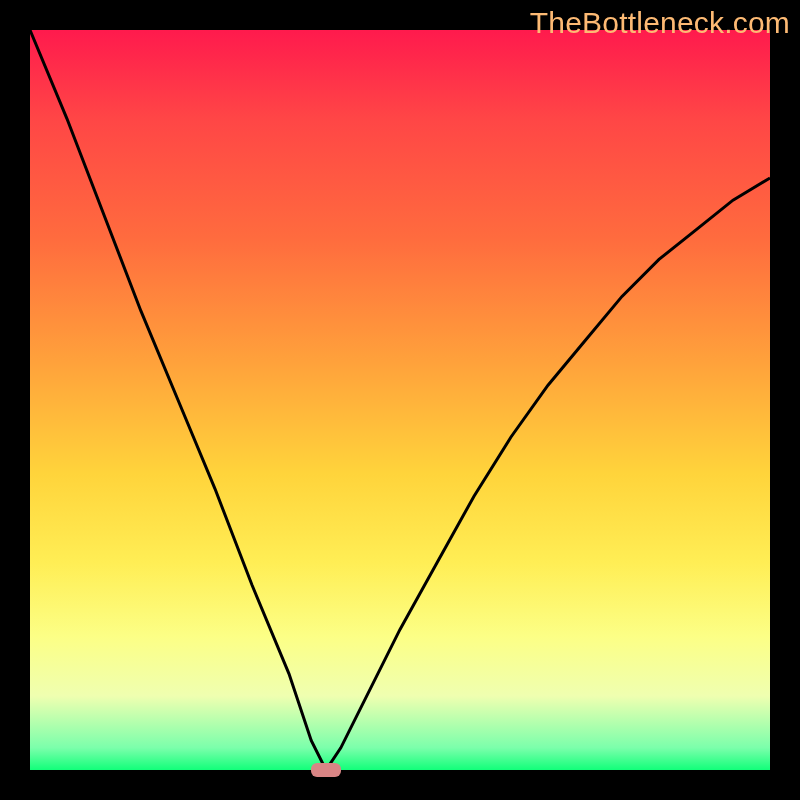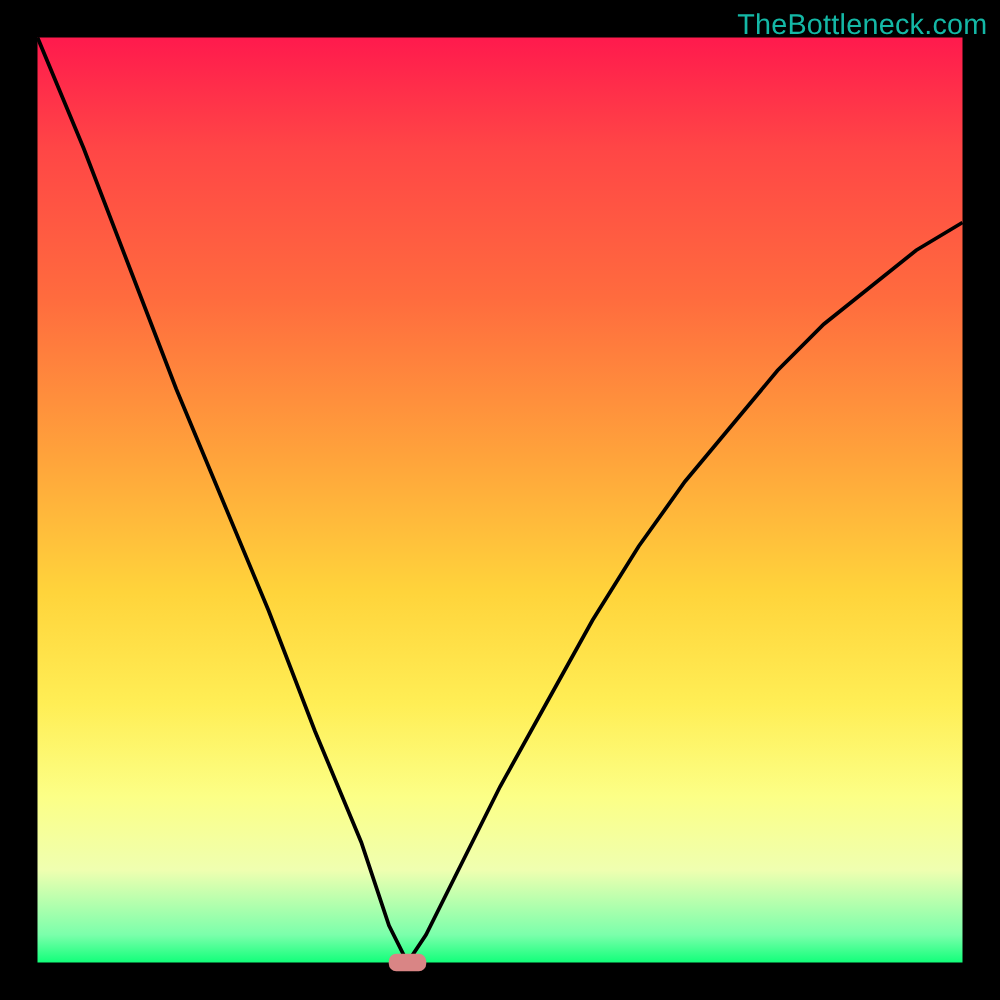--- a/index.html
+++ b/index.html
@@ -35,22 +35,22 @@
       #ffee55 72%,
       #fcff86 82%,
       #efffb0 90%,
       #7bffab 97%,
       #12ff7a 100%);
   }
   .watermark {
     position: absolute;
     top: 6px;
     right: 10px;
-    color: #14b8a6;
-    font-size: 23px;
+    color: #fdba74;
+    font-size: 30px;
     font-weight: 400;
     letter-spacing: 0.2px;
   }
   .curve-svg {
     position: absolute;
     left: 30px;
     top: 30px;
     width: 740px;
     height: 740px;
     overflow: visible;

